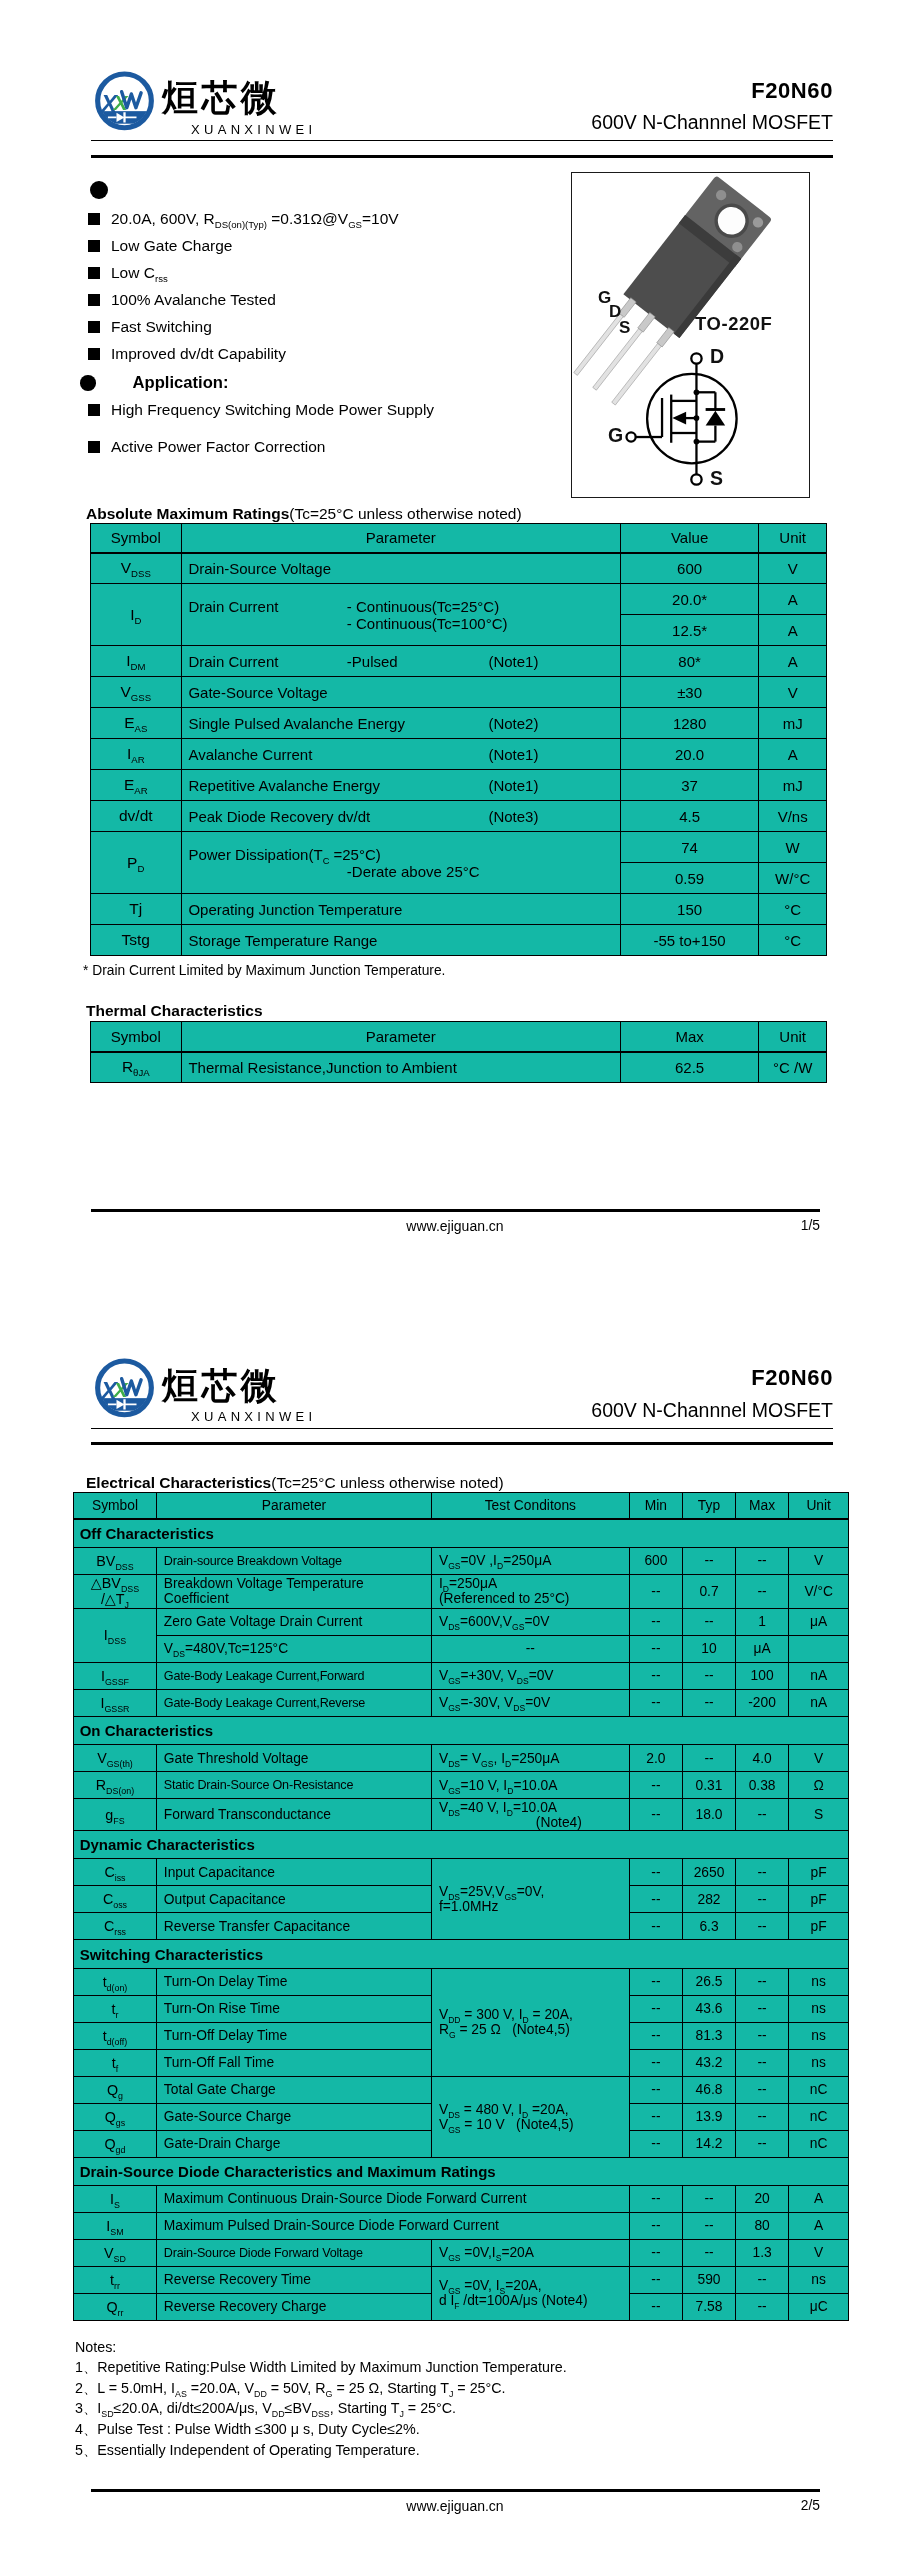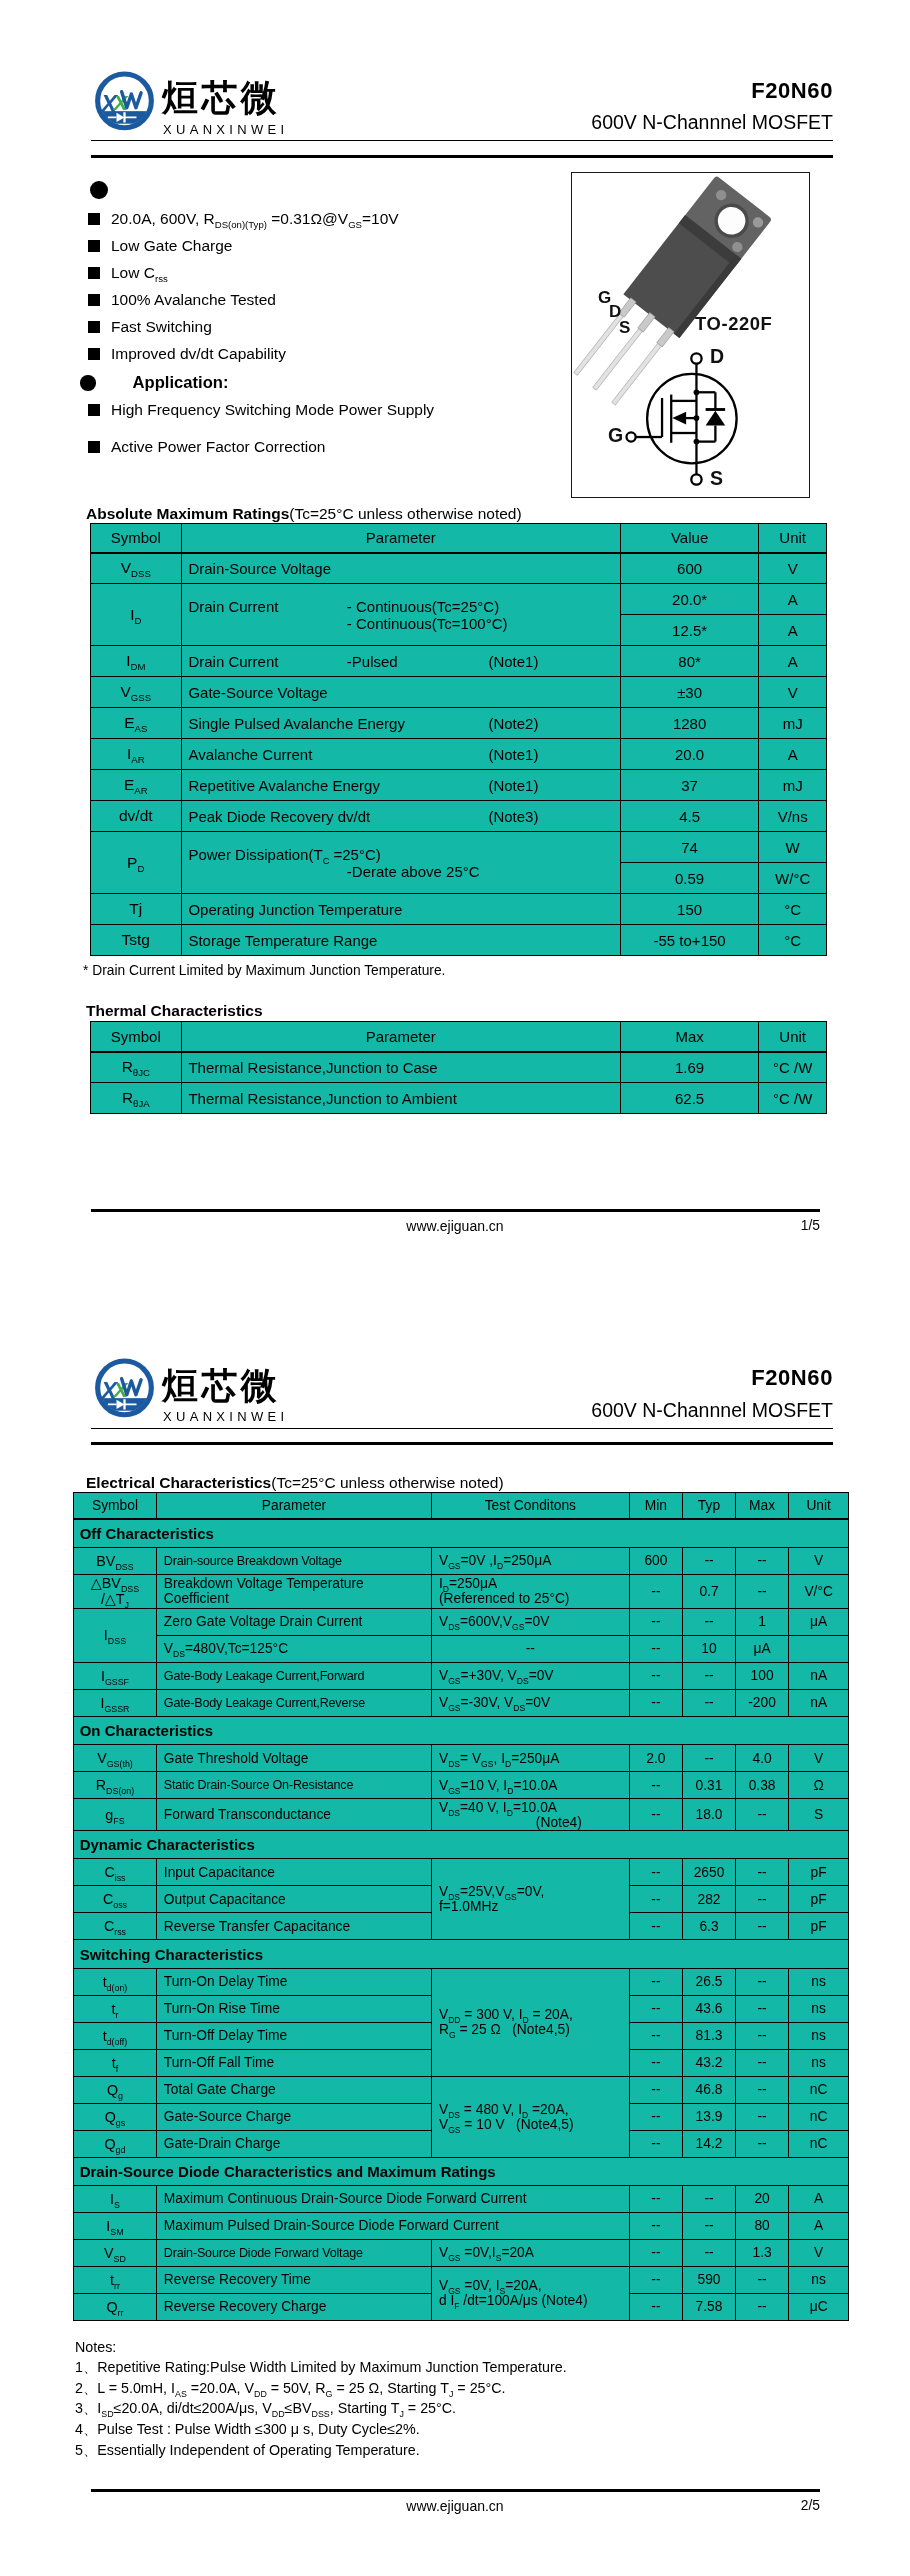--- a/index.html
+++ b/index.html
@@ -4,21 +4,21 @@
 <style>
   html,body{margin:0;padding:0;background:#fff;}
   .sheet{position:relative;width:910px;height:2576px;background:#ffffff;
          font-family:"Liberation Sans", sans-serif;color:#000;overflow:hidden;}
   .abs{position:absolute;}
   .rule{position:absolute;background:#000;}
   
   .part-no{font-size:22px;font-weight:bold;letter-spacing:0.6px;}
   .tagline{font-size:19.5px;}
   .cn-name{font-size:36px;font-weight:700;letter-spacing:3.4px;line-height:1;}
-  .en-name{font-size:13px;letter-spacing:4.3px;font-weight:500;}
+  .en-name{font-size:13px;letter-spacing:4.3px;font-weight:500;margin-left:28px;}
   
   .feat-row{position:absolute;left:80px;display:flex;align-items:flex-start;padding-left:8px;}
   .sq{width:12px;height:12px;background:#000;flex:0 0 12px;margin-top:2.9px;margin-right:11px;}
   .feat-text{font-size:15.5px;white-space:nowrap;}
   .dot{background:#000;border-radius:50%;}
   .app-head{font-size:16.6px;font-weight:bold;}
   
   .pkg-box{position:absolute;left:571px;top:172px;width:237px;height:324px;border:1.7px solid #1a1a1a;background:#fff;}
   .pkg-label{position:absolute;font-weight:bold;color:#111;}
   
@@ -308,26 +308,20 @@
         <thead>
           <tr>
             <th>Symbol</th>
             <th>Parameter</th>
             <th>Max</th>
             <th>Unit</th>
           </tr>
         </thead>
         <tbody>
           <tr>
-            <td class="sym">R<sub>θJC</sub></td>
-            <td class="param">Thermal Resistance,Junction to Case</td>
-            <td>1.69</td>
-            <td>°C /W</td>
-          </tr>
-          <tr>
             <td class="sym">R<sub>θJA</sub></td>
             <td class="param">Thermal Resistance,Junction to Ambient</td>
             <td>62.5</td>
             <td>°C /W</td>
           </tr>
         </tbody>
       </table>
 
     <div class="rule" style="left:91px;top:1209px;width:729px;height:2.9px;"></div>
     <div class="abs footer-url" style="left:0;top:1218px;width:910px;text-align:center;">www.ejiguan.cn</div>

